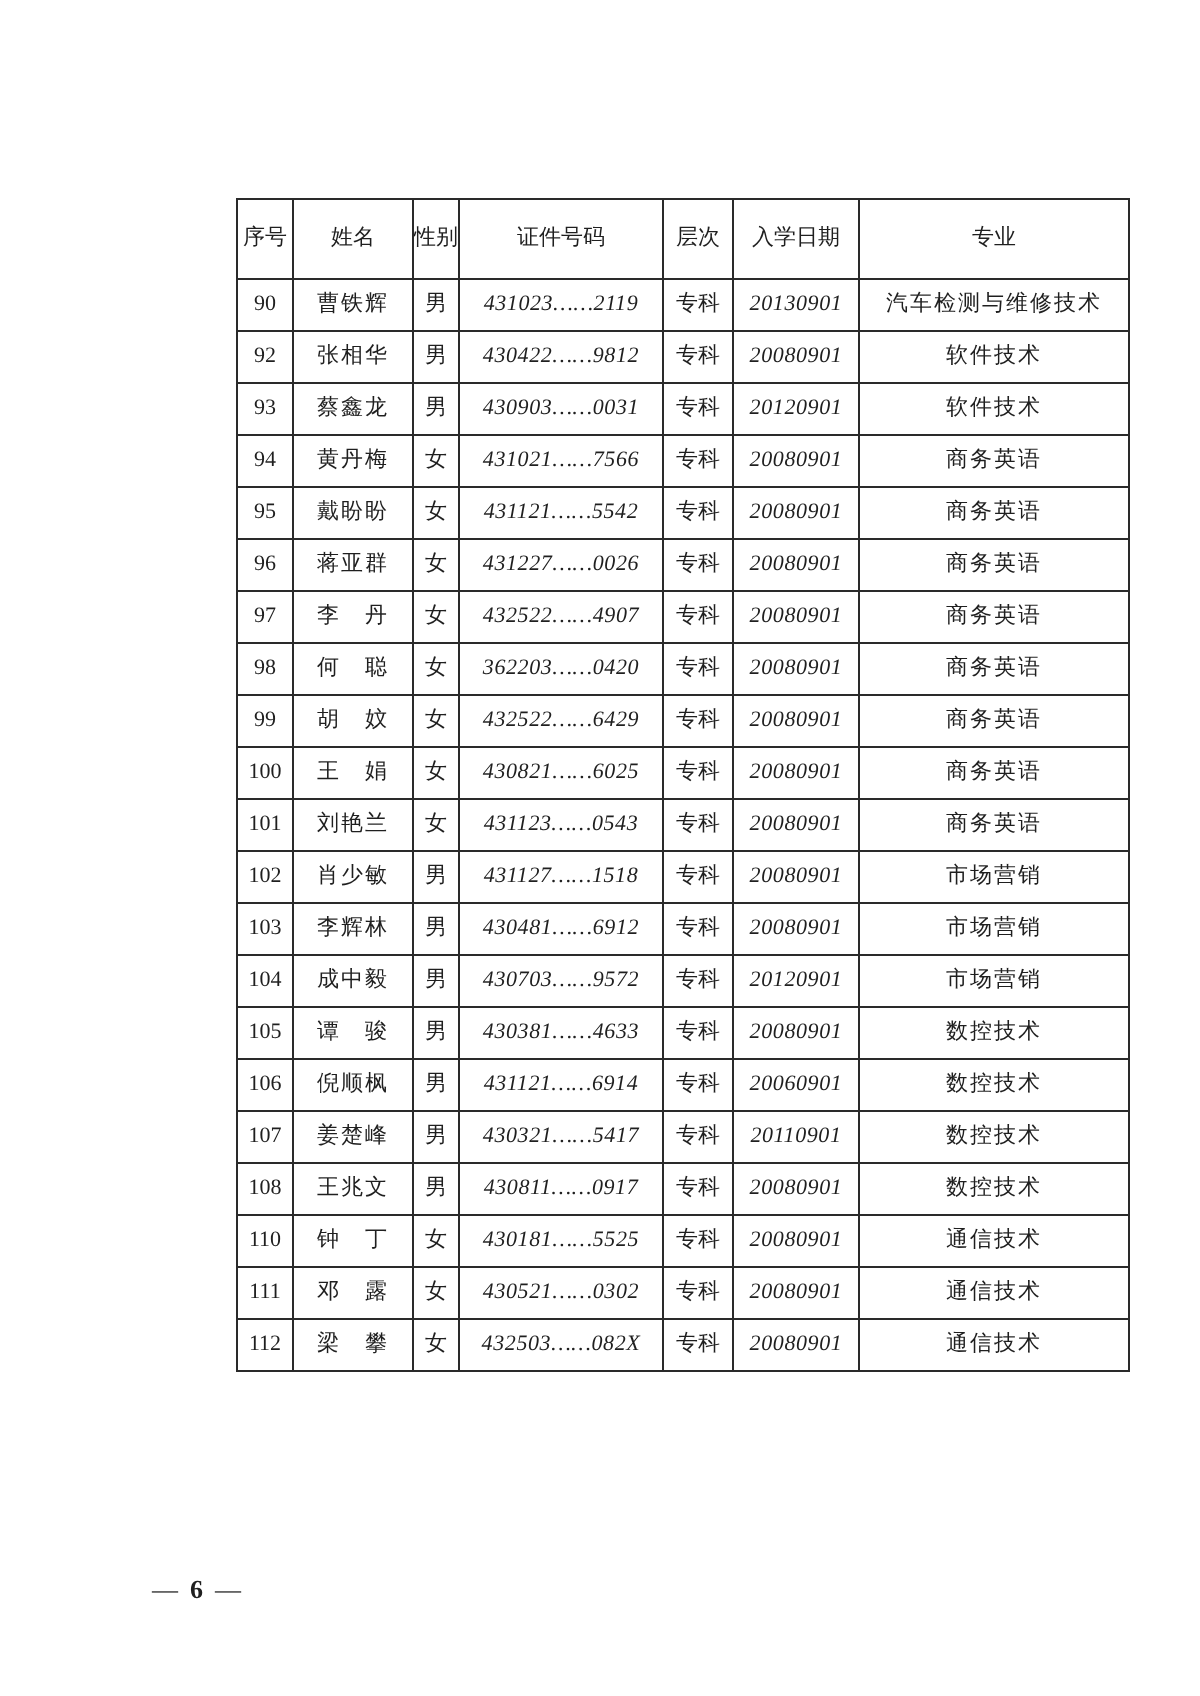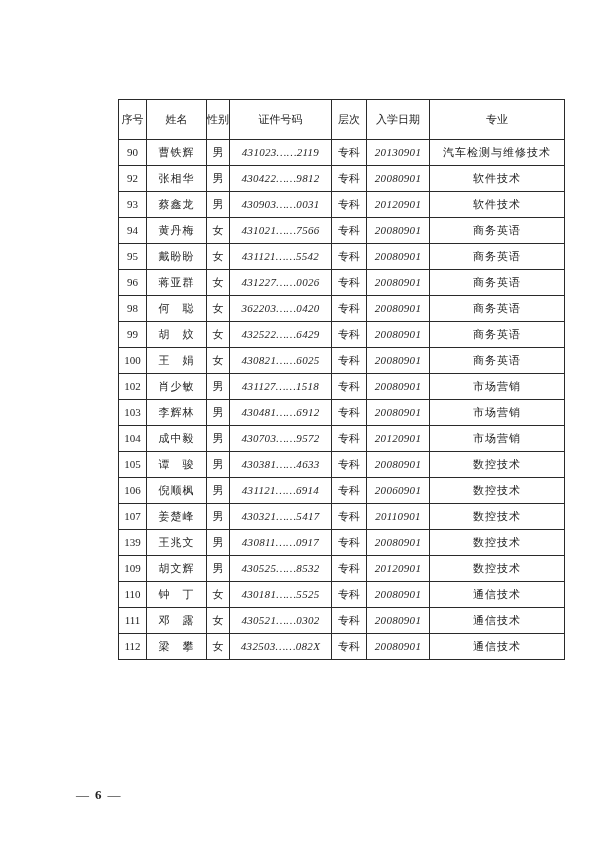--- a/index.html
+++ b/index.html
@@ -138,20 +138,29 @@
         <tr>
     <td class="c-num">96</td>
     <td class="c-name">蒋亚群</td>
     <td class="c-gender">女</td>
     <td class="c-id">431227……0026</td>
     <td class="c-level">专科</td>
     <td class="c-date">20080901</td>
     <td class="c-major">商务英语</td>
   </tr>
         <tr>
+    <td class="c-num">97</td>
+    <td class="c-name">李　丹</td>
+    <td class="c-gender">女</td>
+    <td class="c-id">432522……4907</td>
+    <td class="c-level">专科</td>
+    <td class="c-date">20080901</td>
+    <td class="c-major">商务英语</td>
+  </tr>
+        <tr>
     <td class="c-num">98</td>
     <td class="c-name">何　聪</td>
     <td class="c-gender">女</td>
     <td class="c-id">362203……0420</td>
     <td class="c-level">专科</td>
     <td class="c-date">20080901</td>
     <td class="c-major">商务英语</td>
   </tr>
         <tr>
     <td class="c-num">99</td>
@@ -165,20 +174,29 @@
         <tr>
     <td class="c-num">100</td>
     <td class="c-name">王　娟</td>
     <td class="c-gender">女</td>
     <td class="c-id">430821……6025</td>
     <td class="c-level">专科</td>
     <td class="c-date">20080901</td>
     <td class="c-major">商务英语</td>
   </tr>
         <tr>
+    <td class="c-num">101</td>
+    <td class="c-name">刘艳兰</td>
+    <td class="c-gender">女</td>
+    <td class="c-id">431123……0543</td>
+    <td class="c-level">专科</td>
+    <td class="c-date">20080901</td>
+    <td class="c-major">商务英语</td>
+  </tr>
+        <tr>
     <td class="c-num">102</td>
     <td class="c-name">肖少敏</td>
     <td class="c-gender">男</td>
     <td class="c-id">431127……1518</td>
     <td class="c-level">专科</td>
     <td class="c-date">20080901</td>
     <td class="c-major">市场营销</td>
   </tr>
         <tr>
     <td class="c-num">103</td>
@@ -219,35 +237,26 @@
         <tr>
     <td class="c-num">107</td>
     <td class="c-name">姜楚峰</td>
     <td class="c-gender">男</td>
     <td class="c-id">430321……5417</td>
     <td class="c-level">专科</td>
     <td class="c-date">20110901</td>
     <td class="c-major">数控技术</td>
   </tr>
         <tr>
-    <td class="c-num">139</td>
+    <td class="c-num">108</td>
     <td class="c-name">王兆文</td>
     <td class="c-gender">男</td>
     <td class="c-id">430811……0917</td>
     <td class="c-level">专科</td>
     <td class="c-date">20080901</td>
-    <td class="c-major">数控技术</td>
-  </tr>
-        <tr>
-    <td class="c-num">109</td>
-    <td class="c-name">胡文辉</td>
-    <td class="c-gender">男</td>
-    <td class="c-id">430525……8532</td>
-    <td class="c-level">专科</td>
-    <td class="c-date">20120901</td>
     <td class="c-major">数控技术</td>
   </tr>
         <tr>
     <td class="c-num">110</td>
     <td class="c-name">钟　丁</td>
     <td class="c-gender">女</td>
     <td class="c-id">430181……5525</td>
     <td class="c-level">专科</td>
     <td class="c-date">20080901</td>
     <td class="c-major">通信技术</td>

